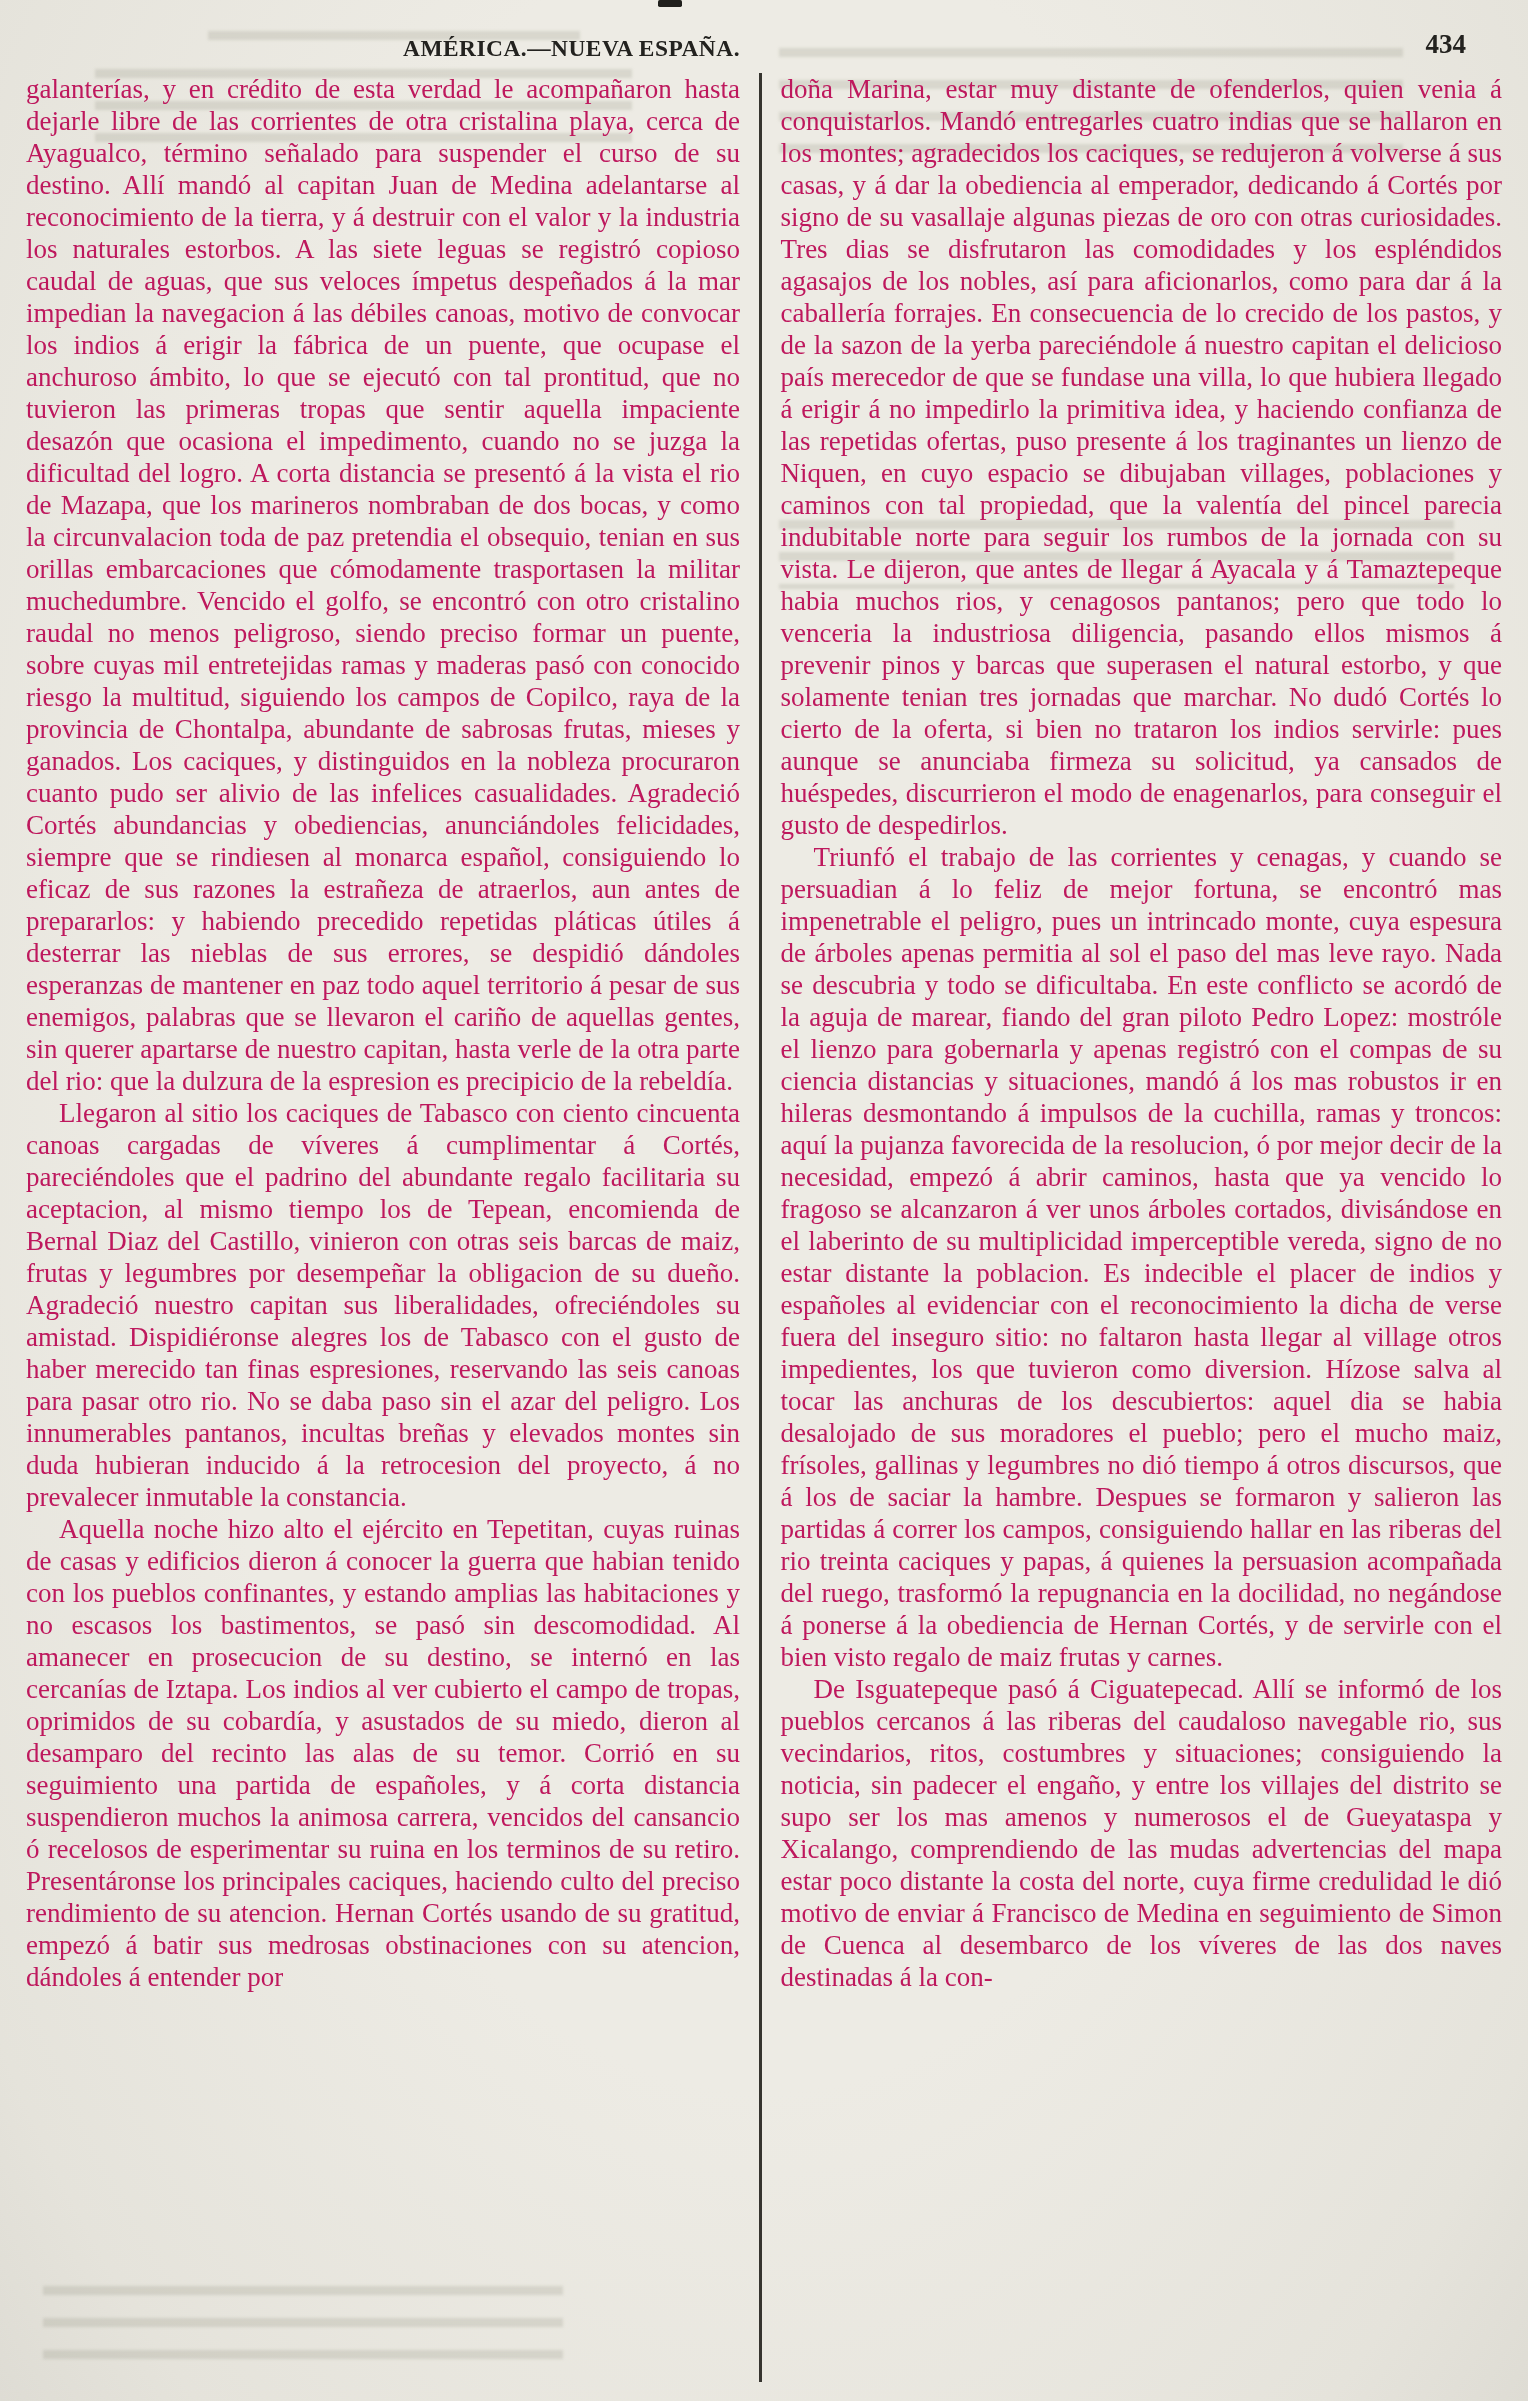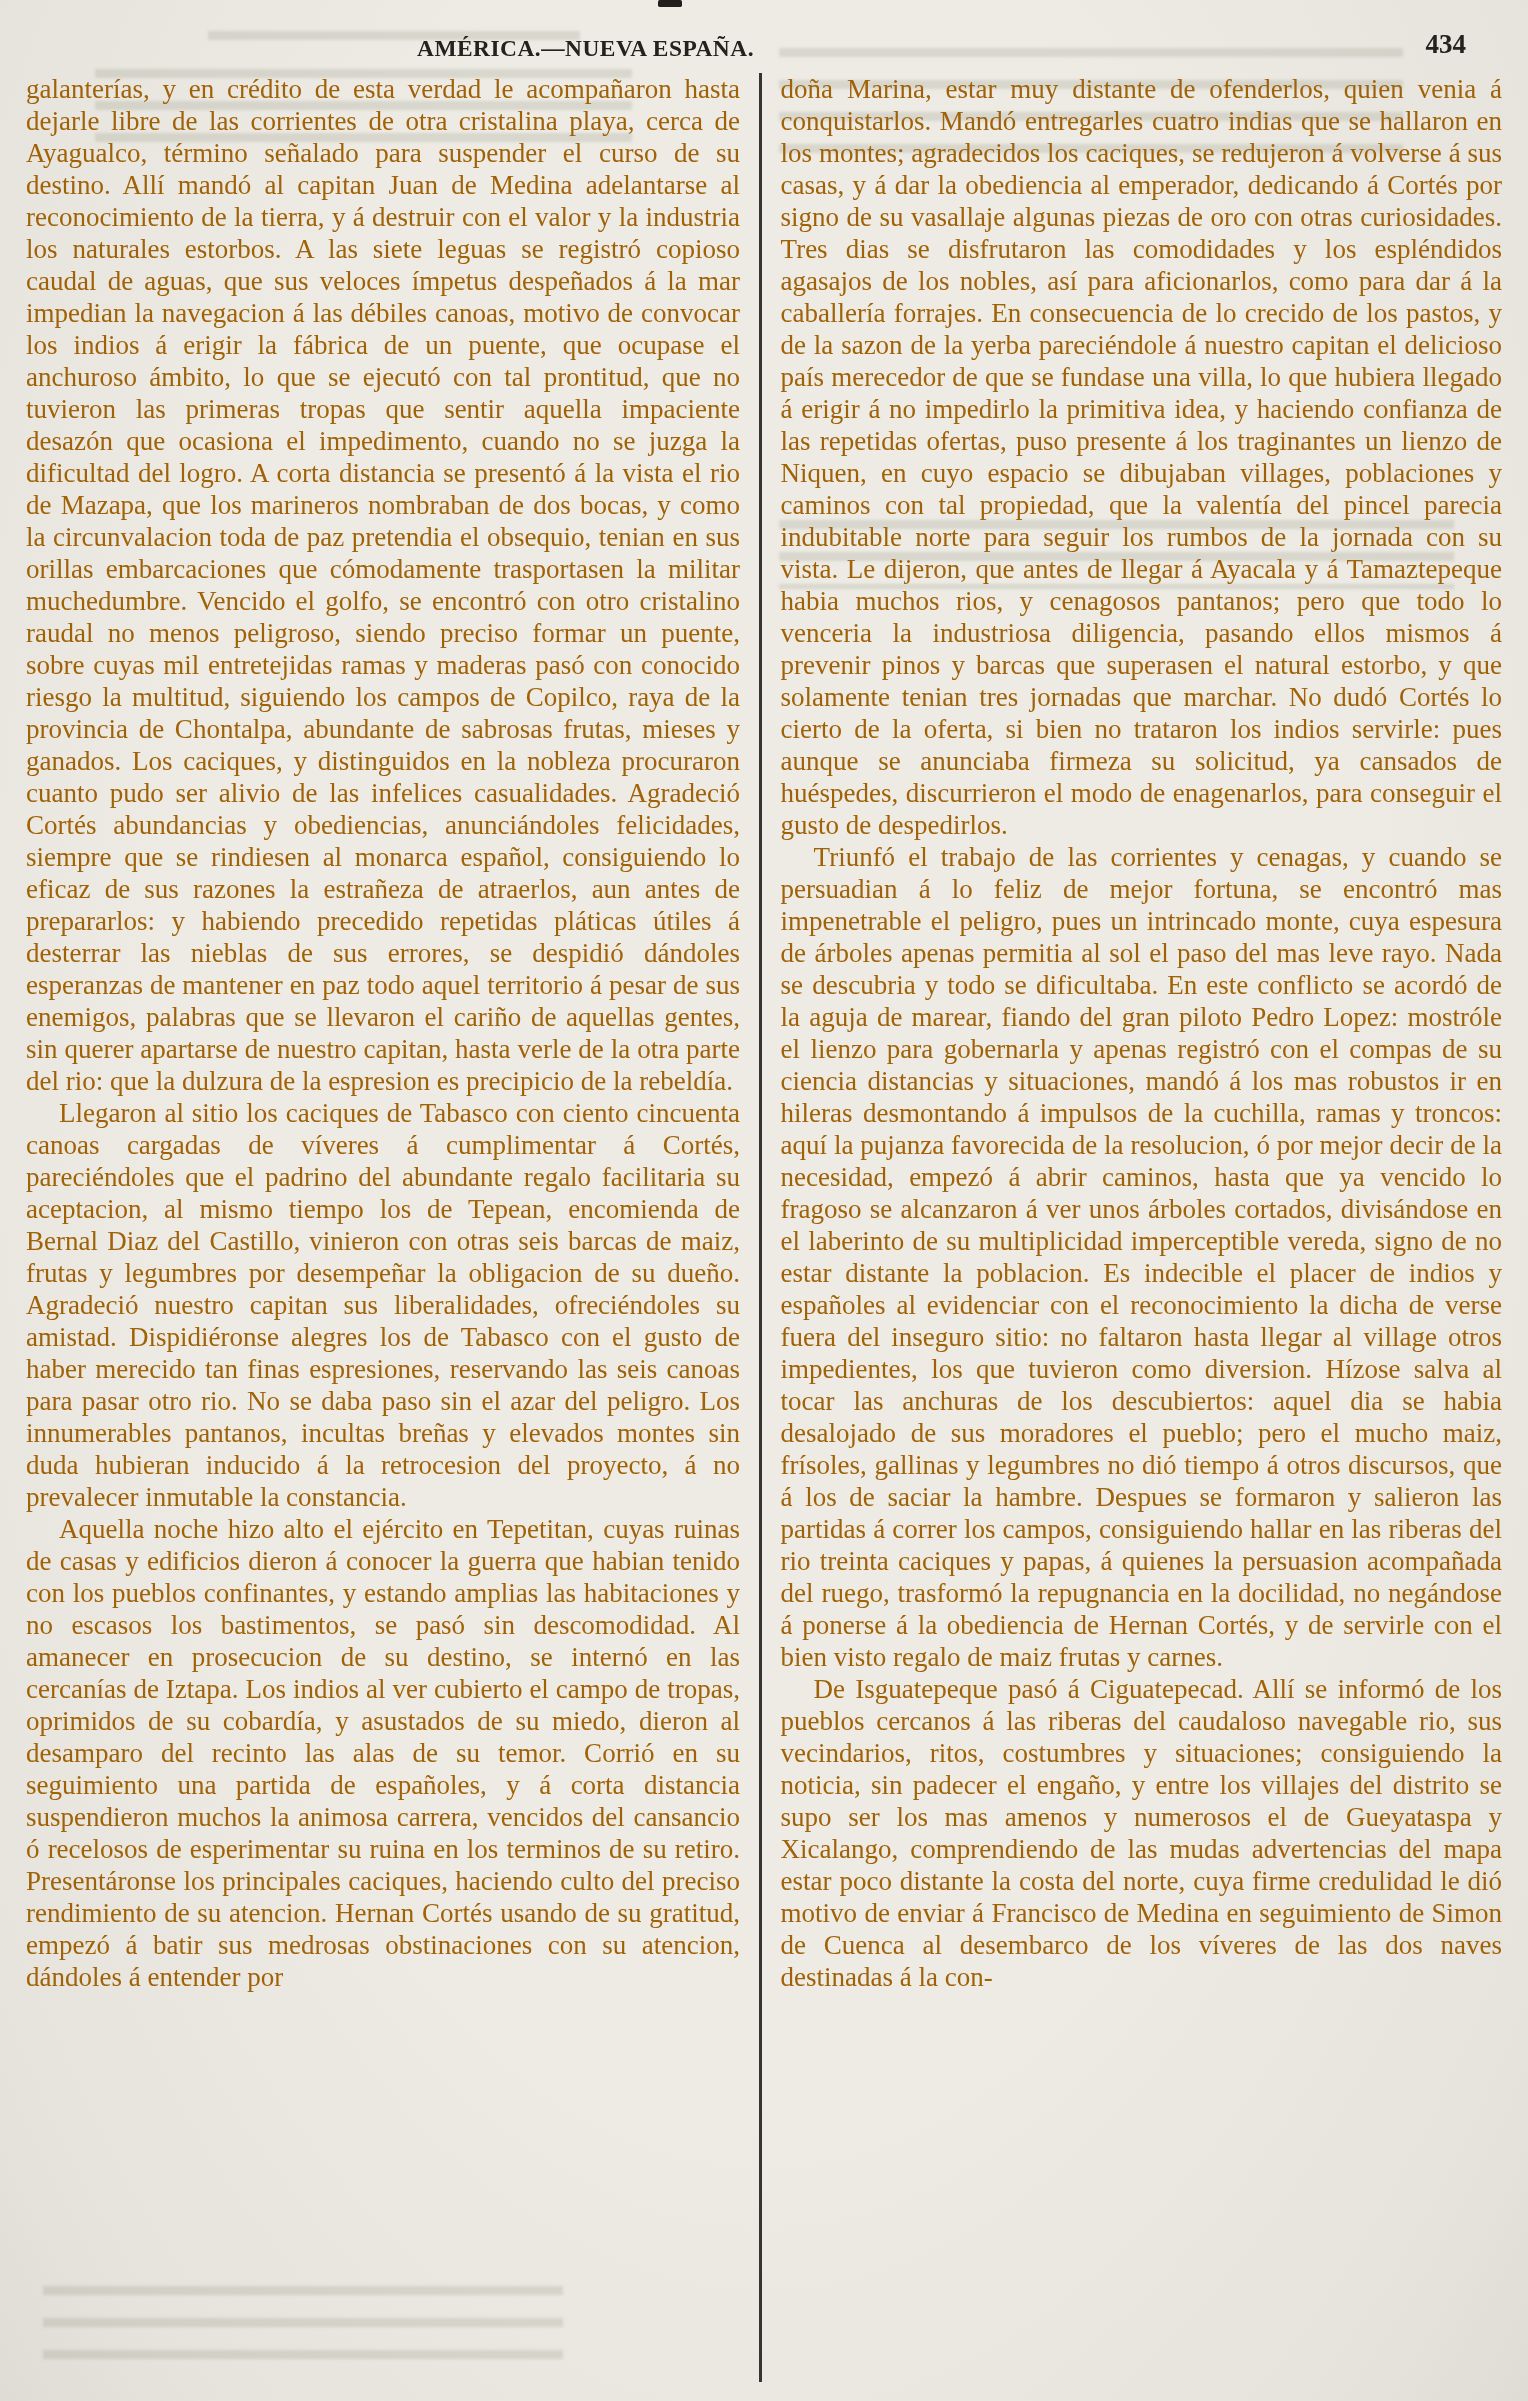--- a/index.html
+++ b/index.html
@@ -41,21 +41,20 @@
   .header-title {
     position: absolute;
     top: 35px;
     left: 0;
     width: 1143px;
     text-align: center;
     font-weight: 700;
     font-size: 23.4px;
     letter-spacing: 0.5px;
     color: #23221f;
-    padding-left: 14px;
   }
 
   .page-number {
     position: absolute;
     top: 29.4px;
     right: 62px;
     font-weight: 700;
     font-size: 27px;
     color: #23221f;
   }
@@ -71,21 +70,21 @@
   }
 
   .col {
     width: 714px;
     flex: 0 0 714px;
     text-align: justify;
     font-size: 27px;
     line-height: 32px;
     hyphens: auto;
     -webkit-hyphens: auto;
-    color: #a16207;
+    color: #be185d;
   }
   .col.col-right {
     flex: 1 1 auto;
     width: auto;
   }
 
   .col p {
     margin: 0;
     text-indent: 33px;
   }

